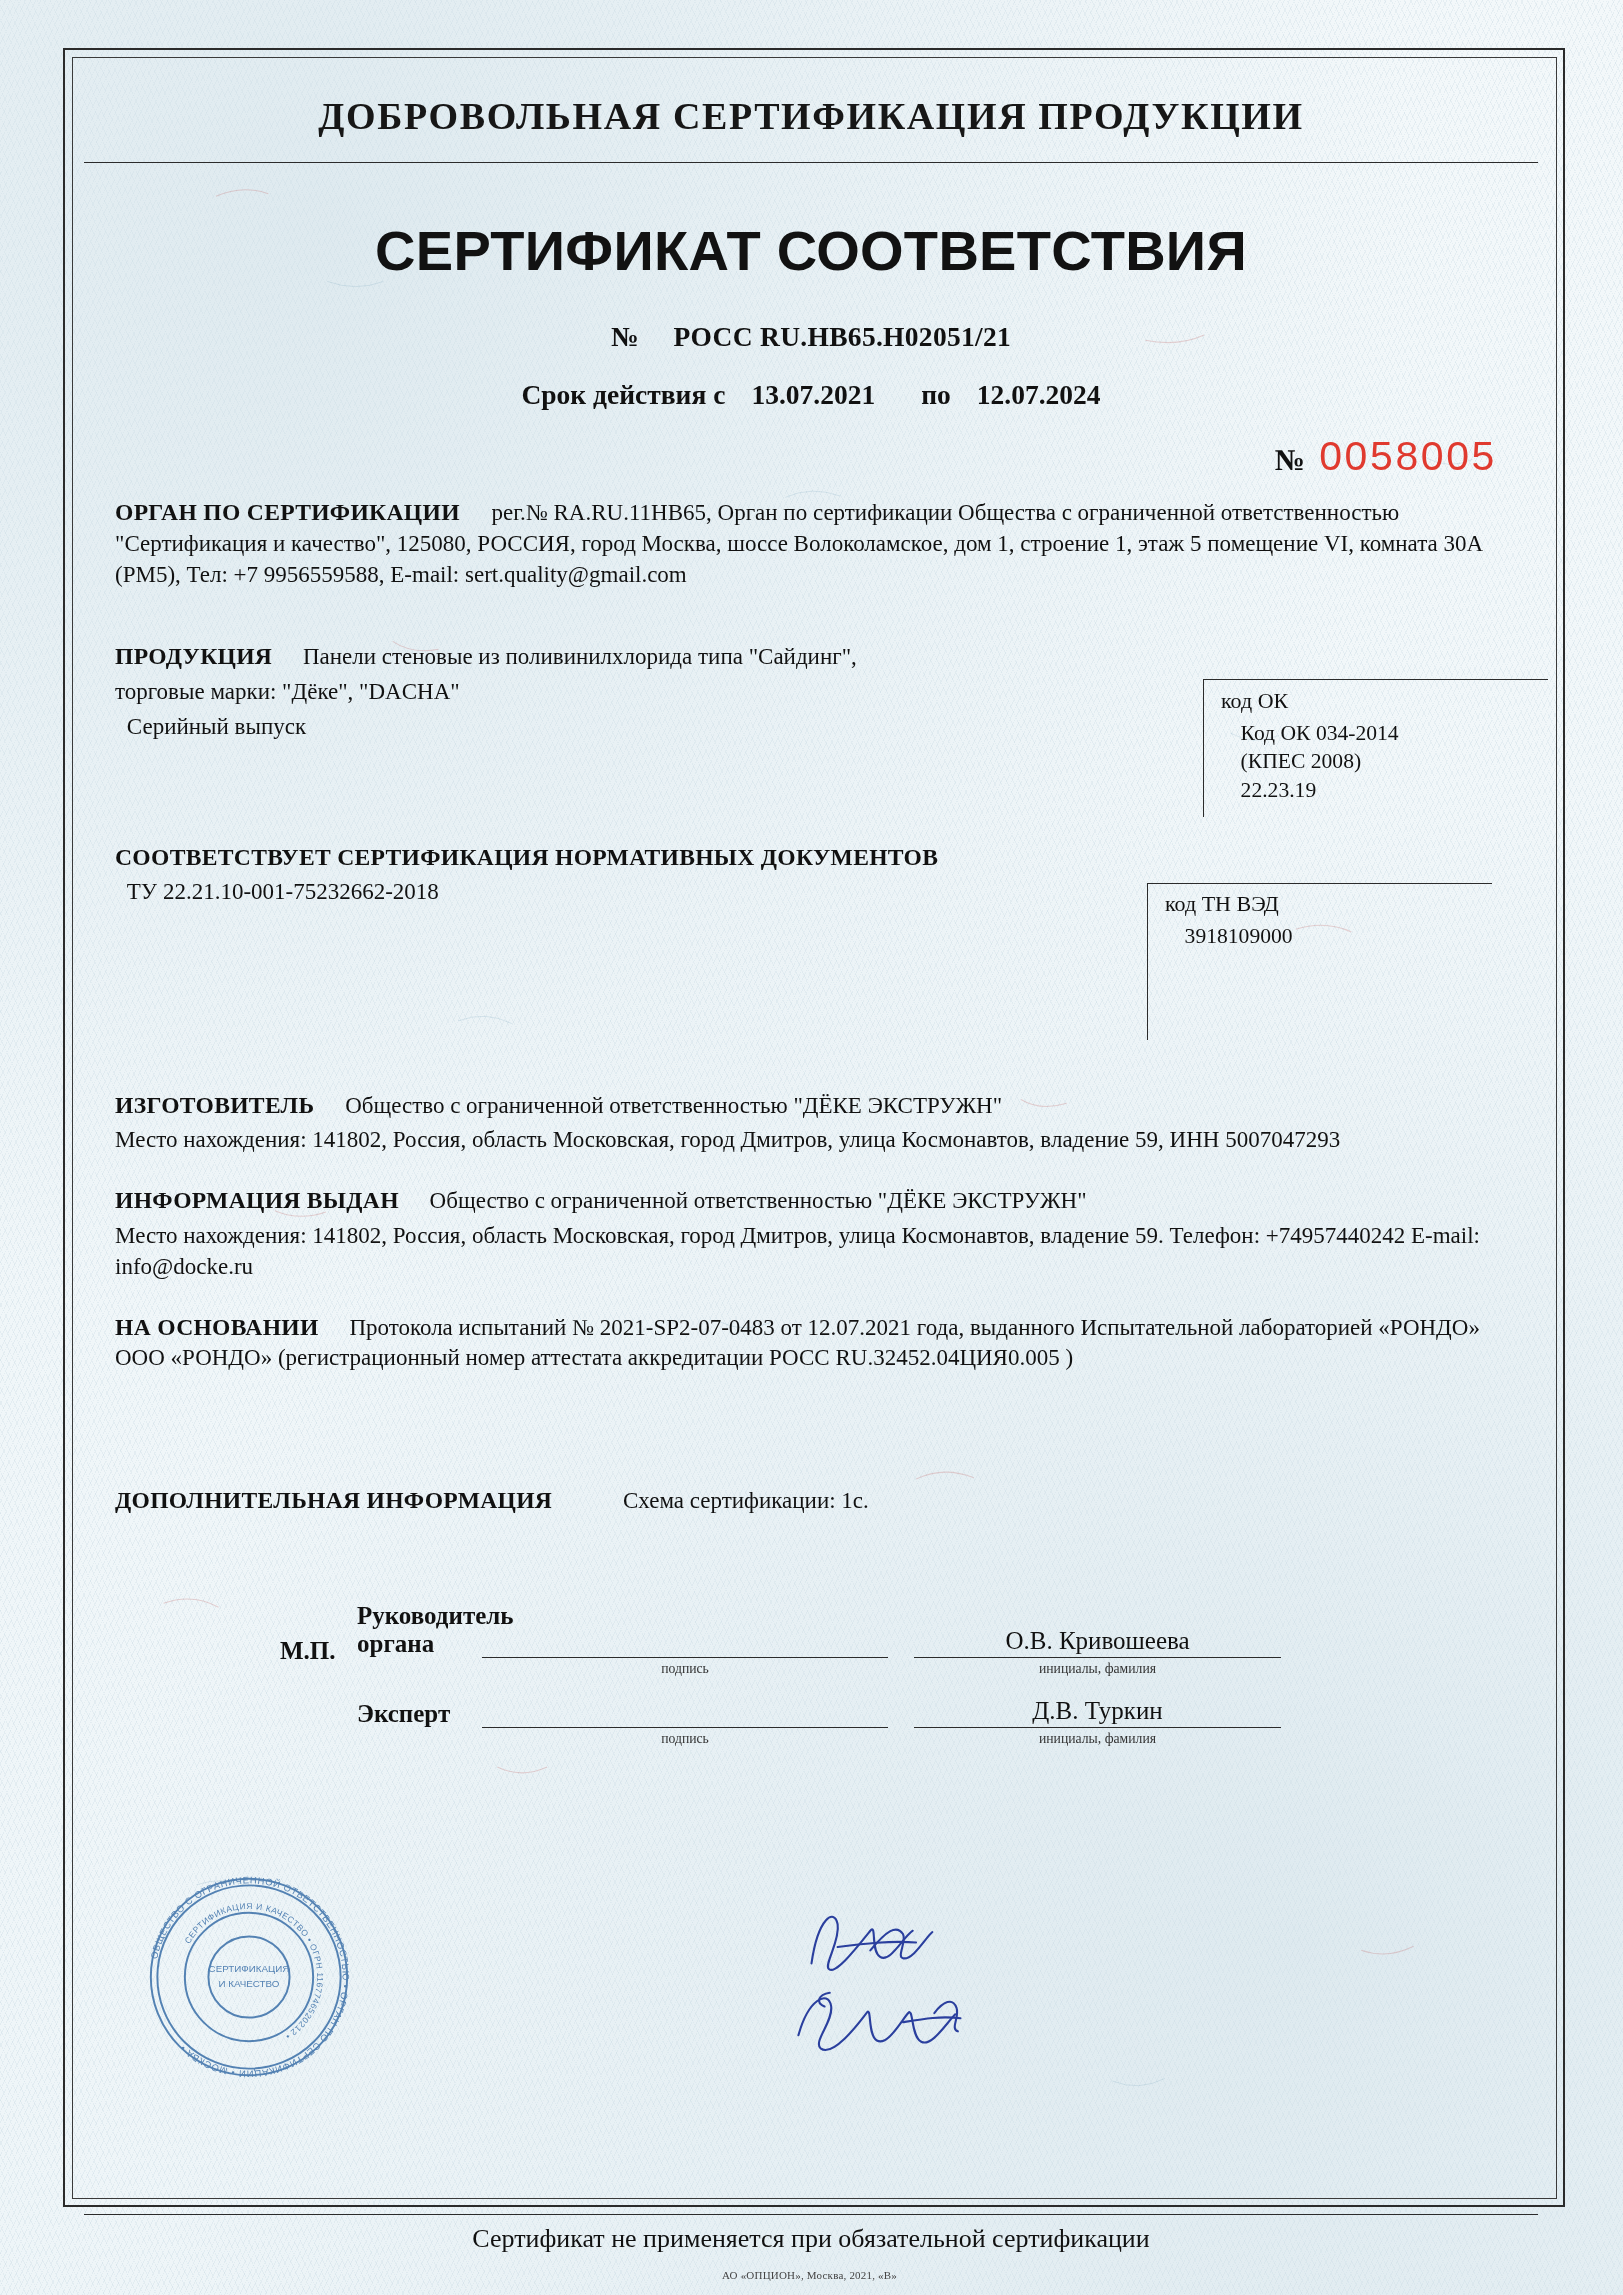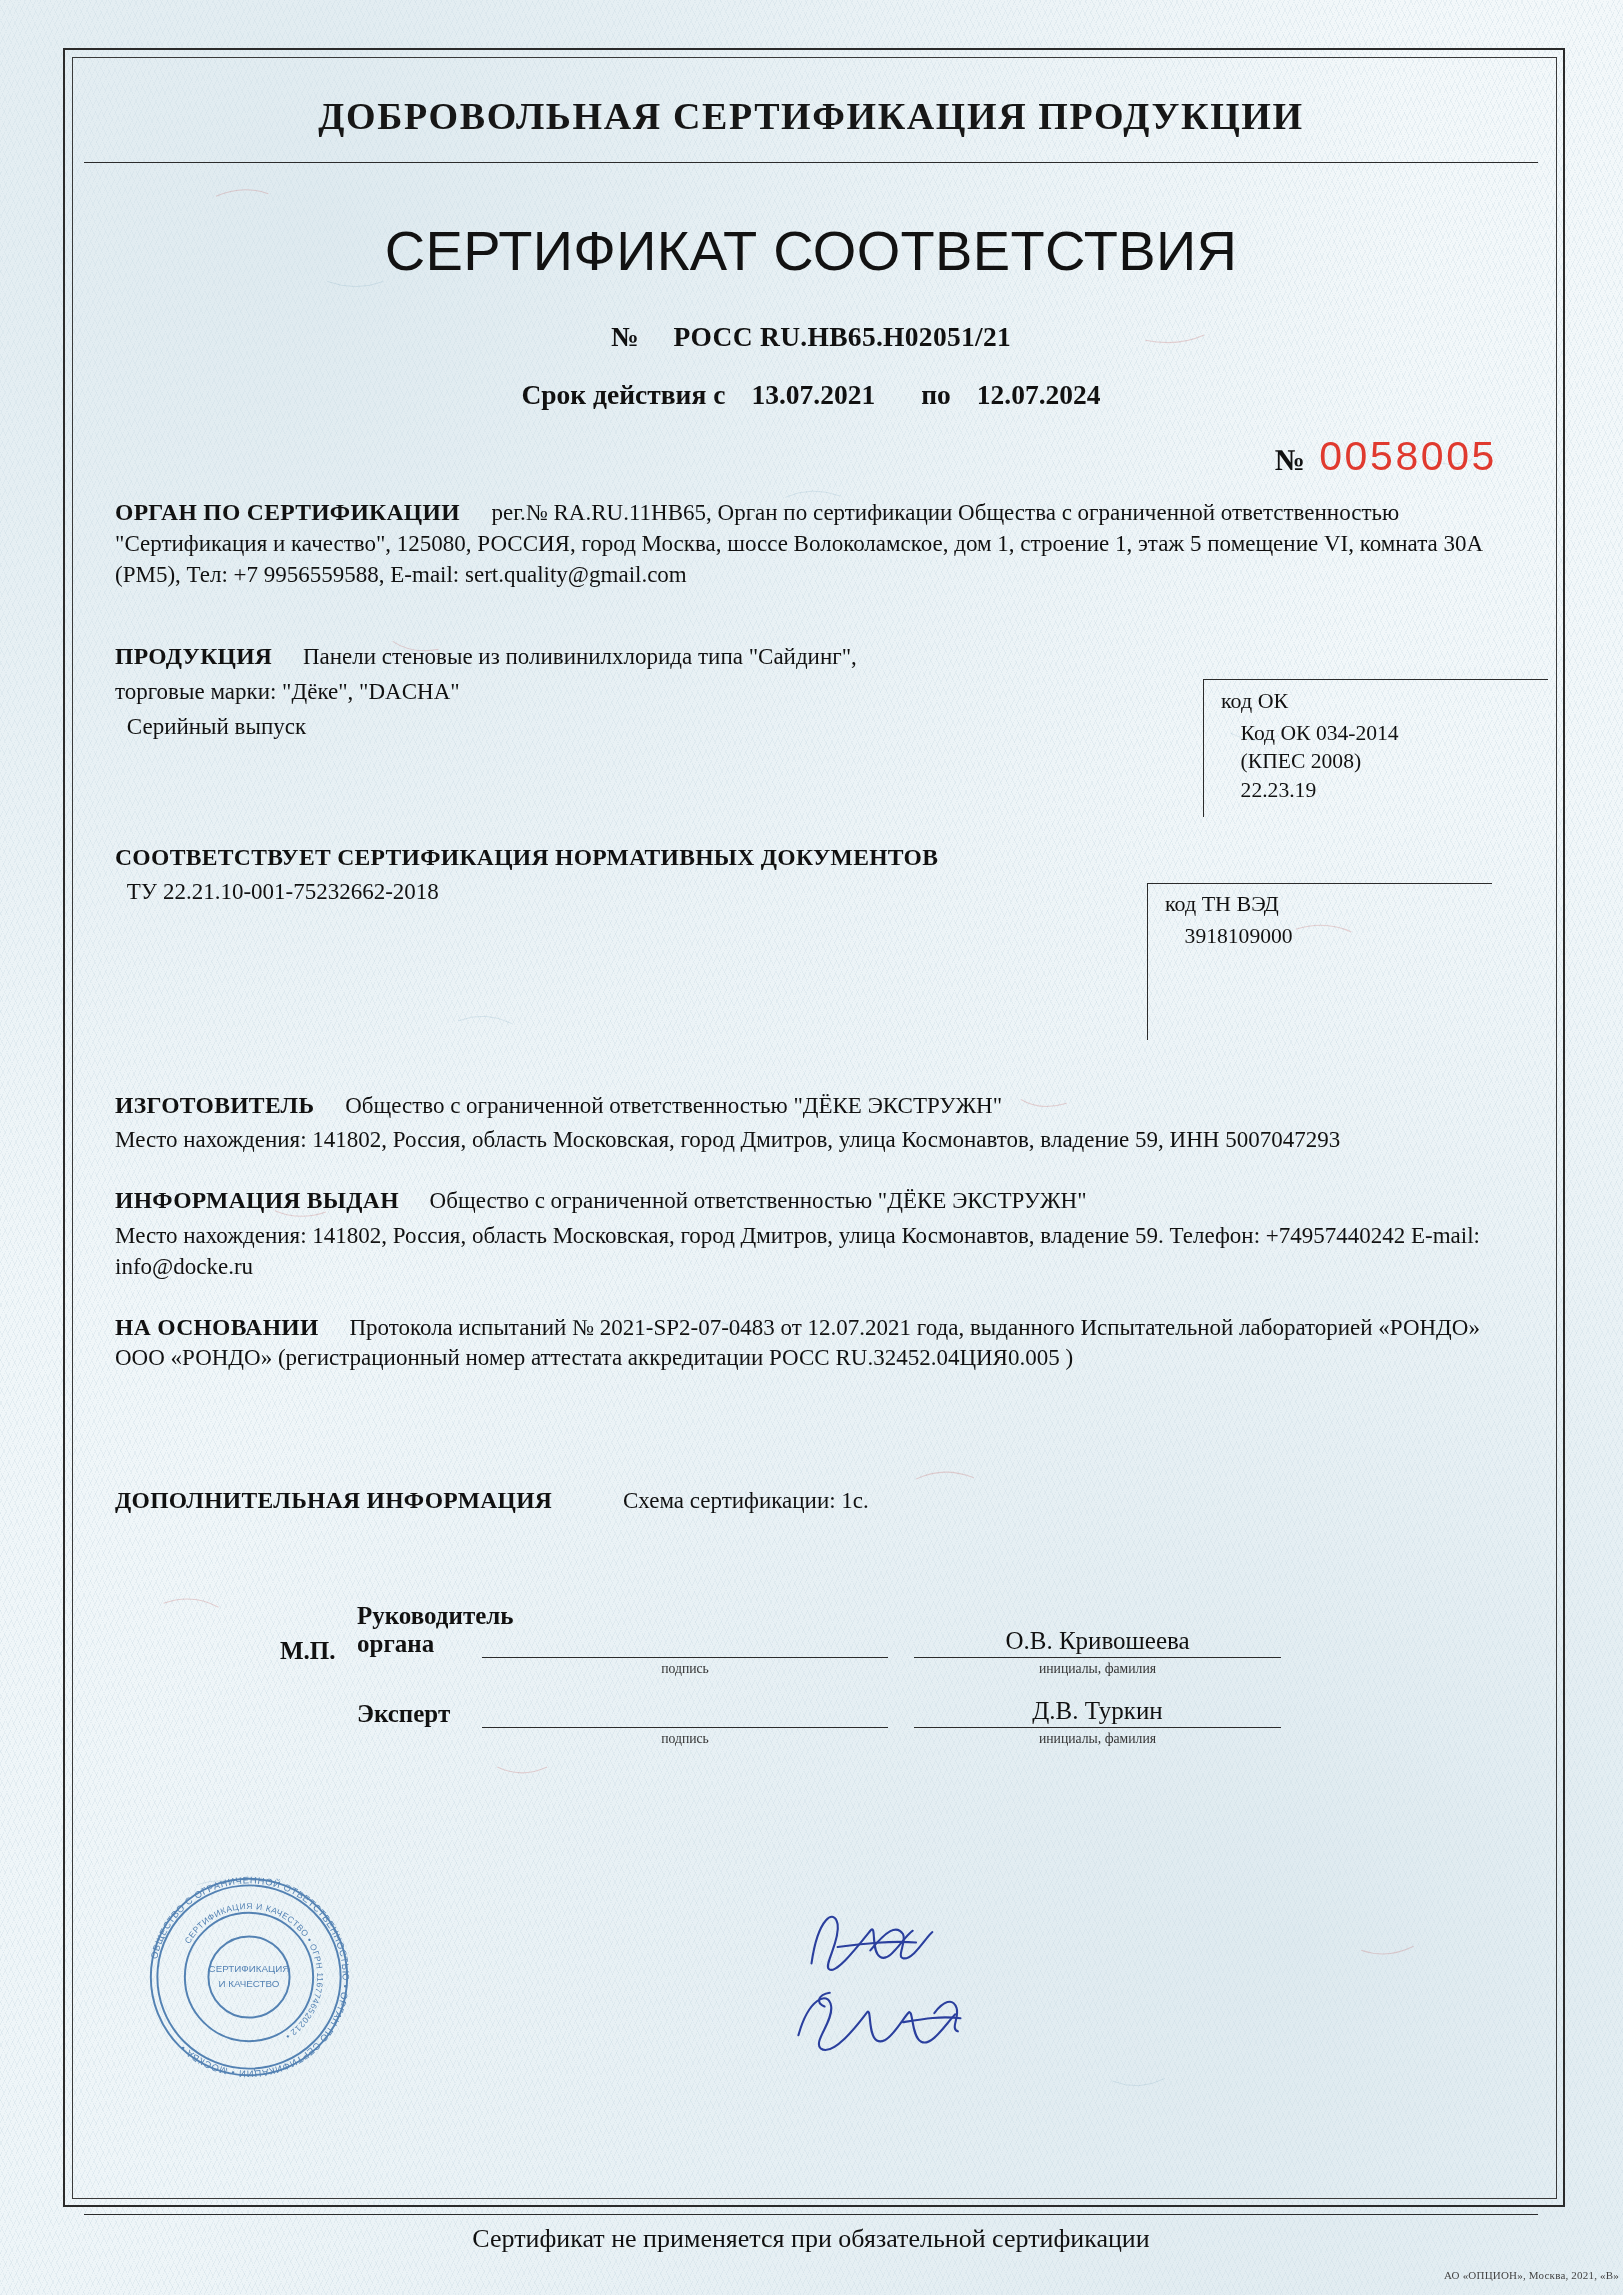--- a/index.html
+++ b/index.html
@@ -75,21 +75,21 @@
     position: absolute;
     left: 84px;
     top: 162px;
     width: 1454px;
     height: 2030px;
   }
 
   .main-title {
     text-align: center;
     font-family: "Liberation Sans", sans-serif;
-    font-weight: normal;
+    font-weight: bold;
     font-size: 56px;
     letter-spacing: 0.3px;
     margin-top: 56px;
     color: #121212;
   }
 
   .num-row {
     display: flex;
     justify-content: center;
     align-items: baseline;
@@ -235,21 +235,21 @@
     font-size: 26px;
     border-top: 1.3px solid #2b2b2b;
     padding-top: 9.2px;
   }
 
   .bottom-print {
     position: absolute;
     left: 0;
     right: 4px;
     bottom: 14.4px;
-    text-align: right;
+    text-align: center;
     font-size: 11px;
     color: #444;
     letter-spacing: 0.2px;
   }
 
   
   .stamp {
     position: absolute;
     left: 141px;
     top: 1869px;

